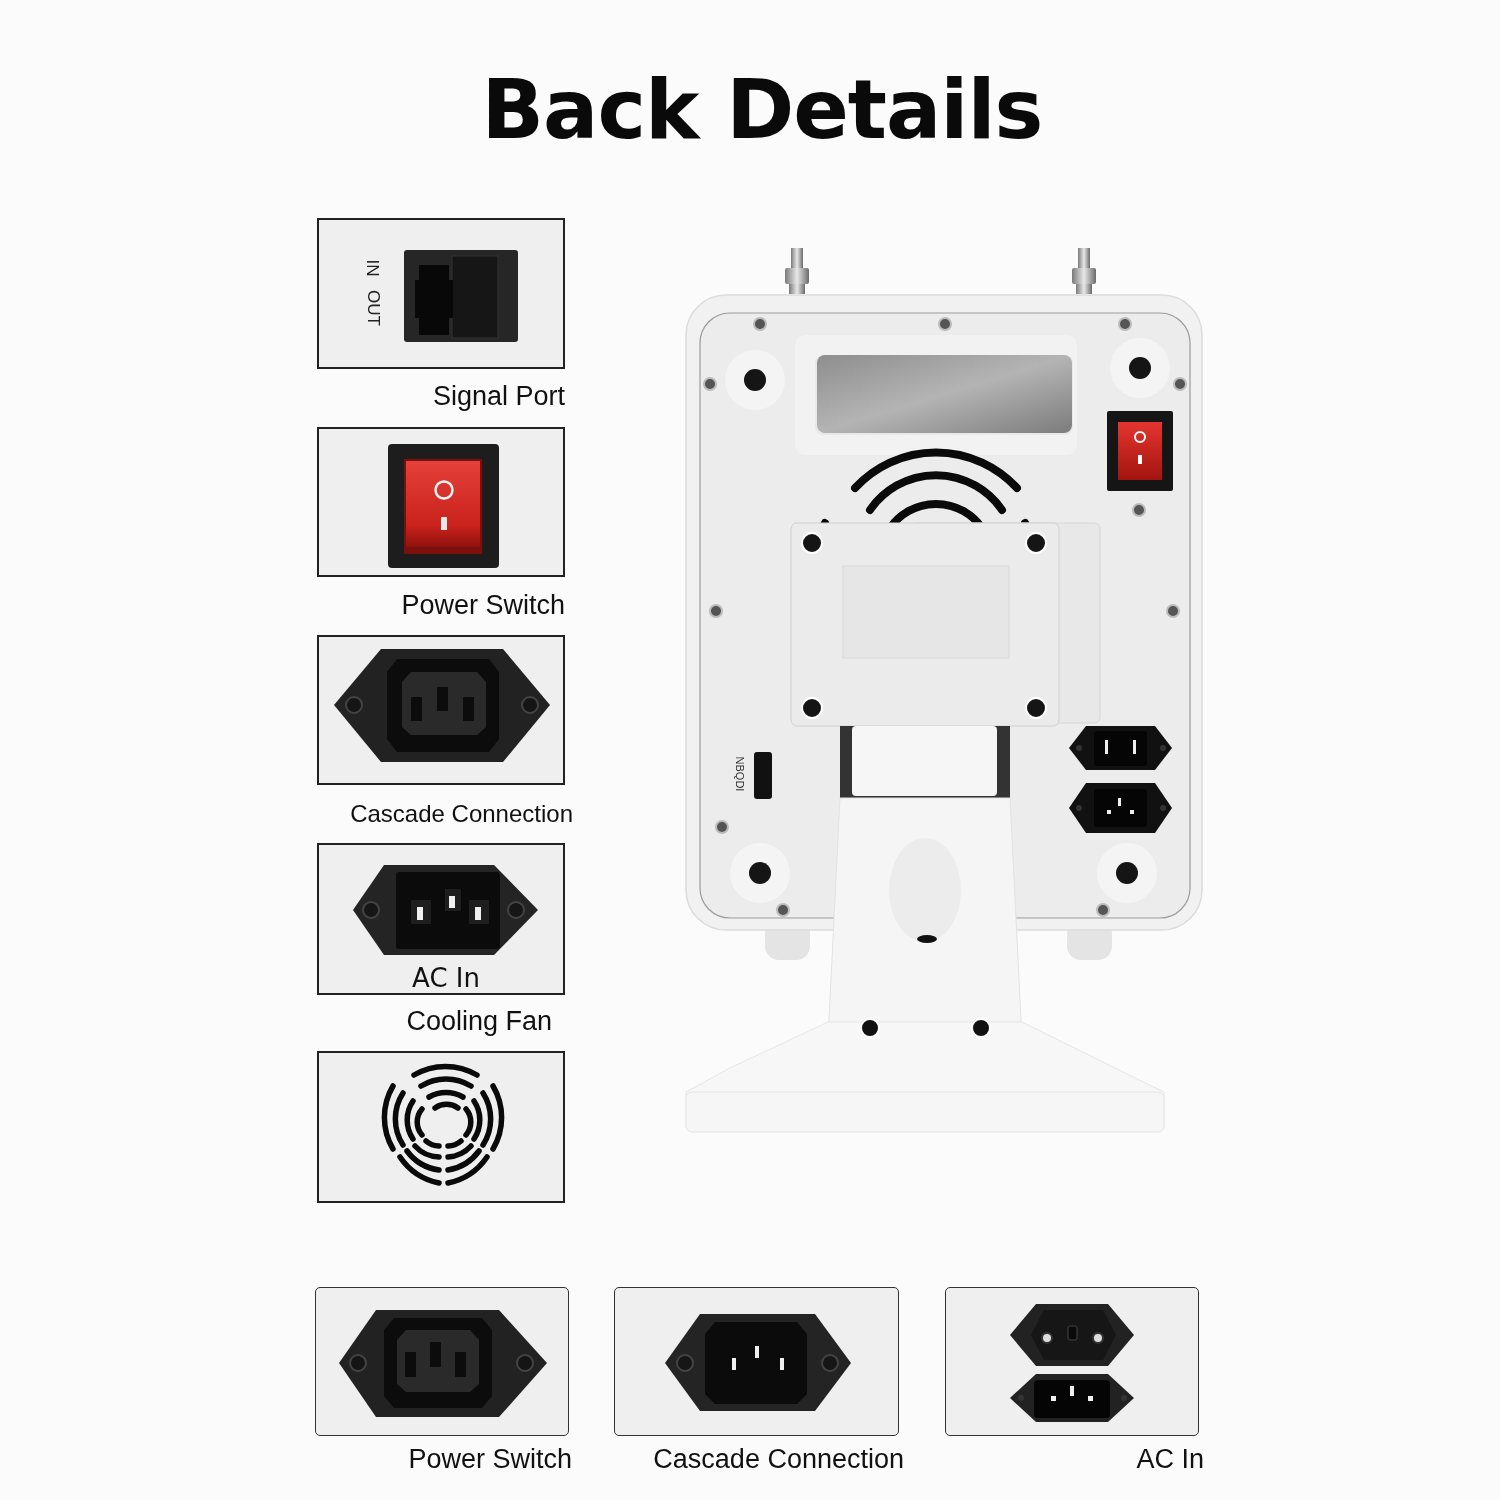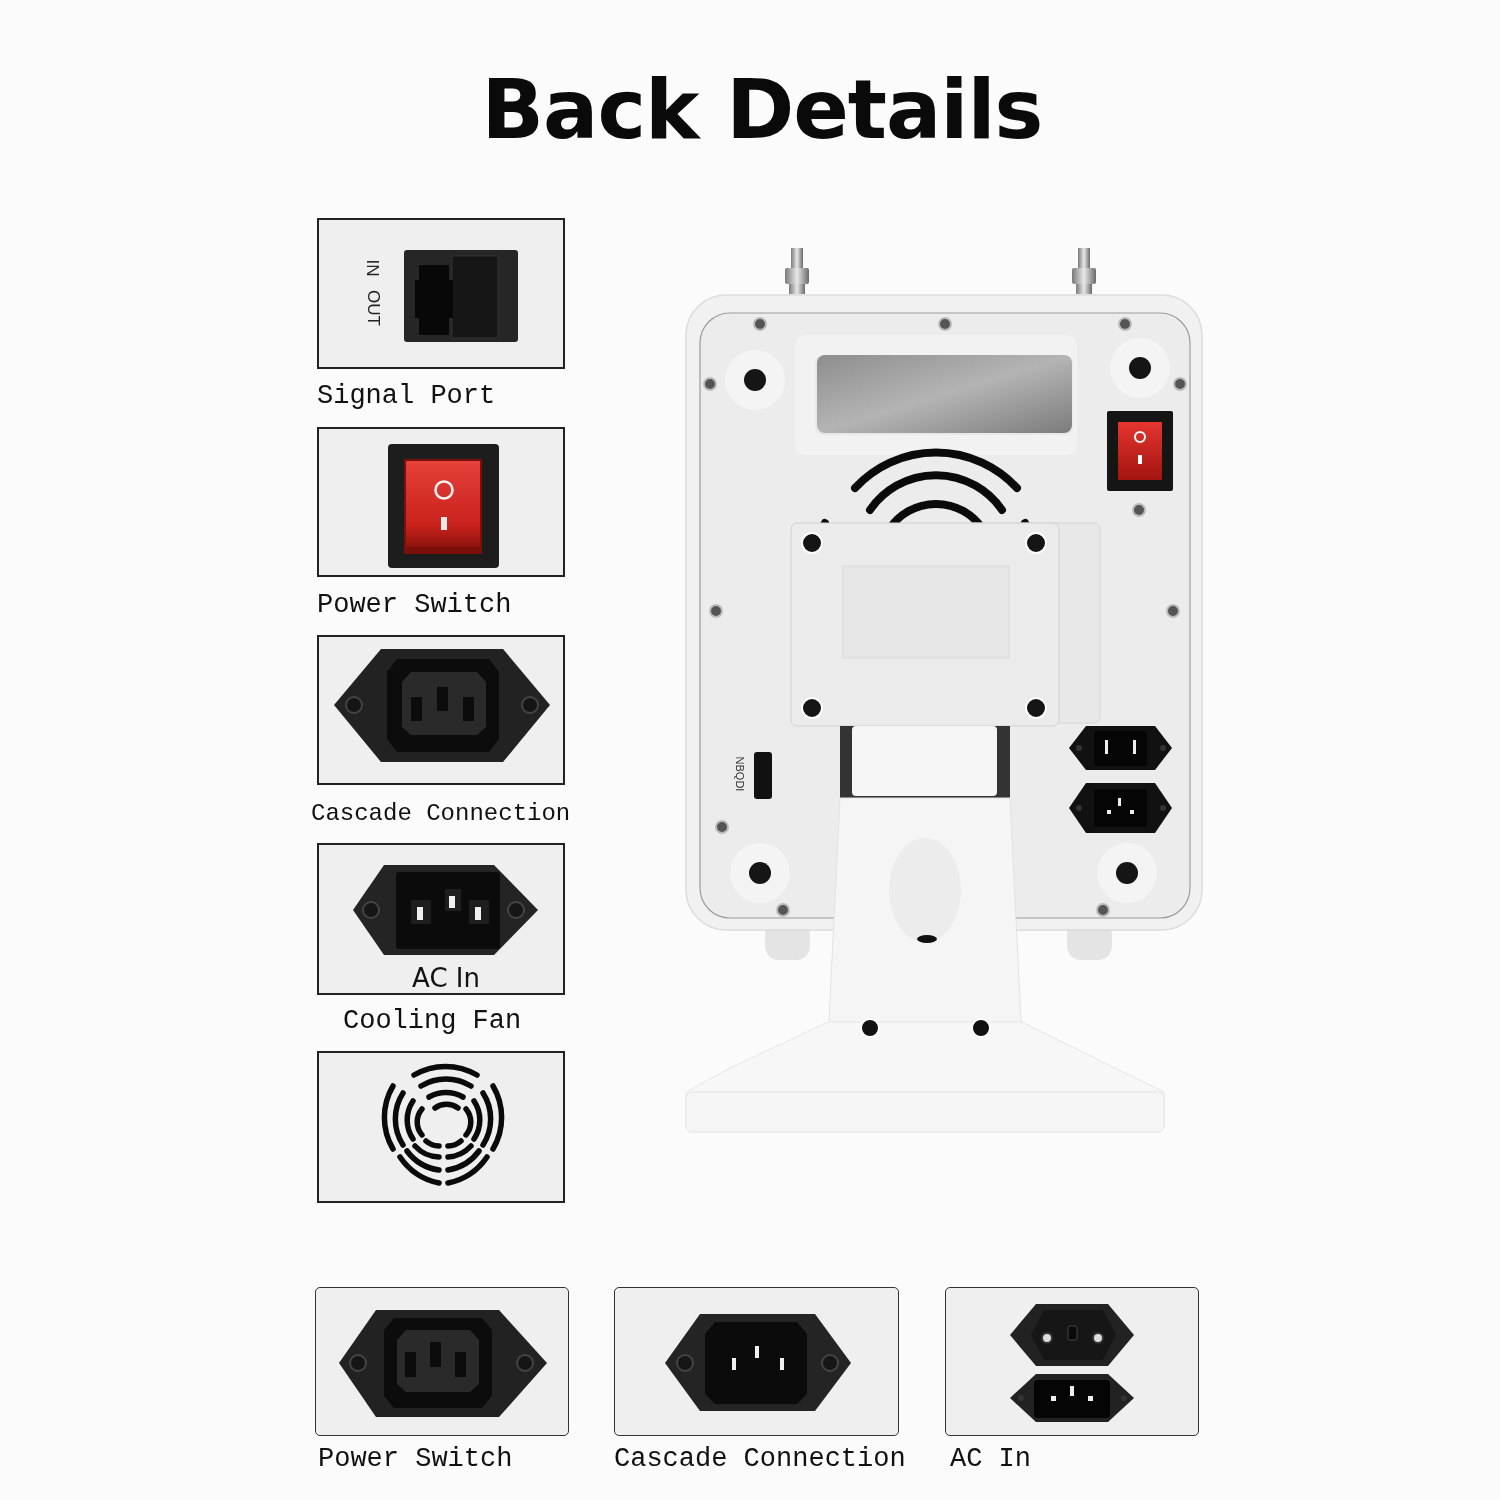--- a/index.html
+++ b/index.html
@@ -1,20 +1,20 @@
 <!DOCTYPE html>
 <html><head>
 <meta charset="utf-8">
 <style>
   html,body{margin:0;padding:0;}
   body{width:1500px;height:1500px;background:#fbfbfb;position:relative;overflow:hidden;font-family:"Liberation Sans","DejaVu Sans",sans-serif;color:#111;}
   .title{position:absolute;left:0;top:62px;width:1524px;text-align:center;font-size:82px;font-weight:700;letter-spacing:-1px;color:#0a0a0a;font-family:"DejaVu Sans","Liberation Sans",sans-serif;}
   .panel{position:absolute;background:#efefef;border:2px solid #222;box-sizing:border-box;overflow:hidden;}
   .panel.rounded{border-radius:5px;border:1.5px solid #333;}
-  .cap{position:absolute;text-align:left;font-size:27px;color:#111;font-family:Liberation Mono, monospace;white-space:nowrap;}
+  .cap{position:absolute;text-align:right;font-size:27px;color:#111;font-family:Liberation Sans, sans-serif;white-space:nowrap;}
   .cap.small{font-size:24px;}
   svg{display:block;}
   .device{position:absolute;left:670px;top:240px;width:540px;height:910px;}
 </style>
 </head>
 <body>
 
 <div class="title">Back Details</div>
 
 <div class="panel" style="left:317px;top:218px;width:248px;height:151px;">
@@ -69,21 +69,21 @@
     <rect x="77" y="27" width="104" height="77" rx="3" fill="#0b0b0b"></rect>
     <rect x="92" y="55" width="20" height="24" fill="#1e1e1e"></rect>
     <rect x="98" y="62" width="6" height="13" fill="#f0f0f0"></rect>
     <rect x="126" y="44" width="16" height="22" fill="#1e1e1e"></rect>
     <rect x="130" y="51" width="6" height="12" fill="#f0f0f0"></rect>
     <rect x="150" y="55" width="20" height="24" fill="#1e1e1e"></rect>
     <rect x="156" y="62" width="6" height="13" fill="#f0f0f0"></rect>
   </svg>
   <div style="position:absolute;left:0;top:118px;width:254px;text-align:center;font-size:26px;font-family:'DejaVu Sans','Liberation Sans',sans-serif;">AC In</div>
 </div>
-<div class="cap" style="left:343px;top:1006px;width:248px;">Cooling Fan</div>
+<div class="cap" style="left:304px;top:1006px;width:248px;">Cooling Fan</div>
 
 <div class="panel" style="left:317px;top:1051px;width:248px;height:152px;">
   <svg width="248" height="152" viewBox="0 0 248 152" style="position:absolute;left:0;top:0;">
     <g fill="none" stroke="#0a0a0a" stroke-width="5.5" stroke-linecap="round">
 
       <path d="M 95 22 A 62 62 0 0 1 158 22"></path>
       <path d="M 102 33 A 48 48 0 0 1 152 33"></path>
       <path d="M 110 44 A 34 34 0 0 1 144 44"></path>
       <path d="M 116 55 A 20 20 0 0 1 139 55"></path>
 

